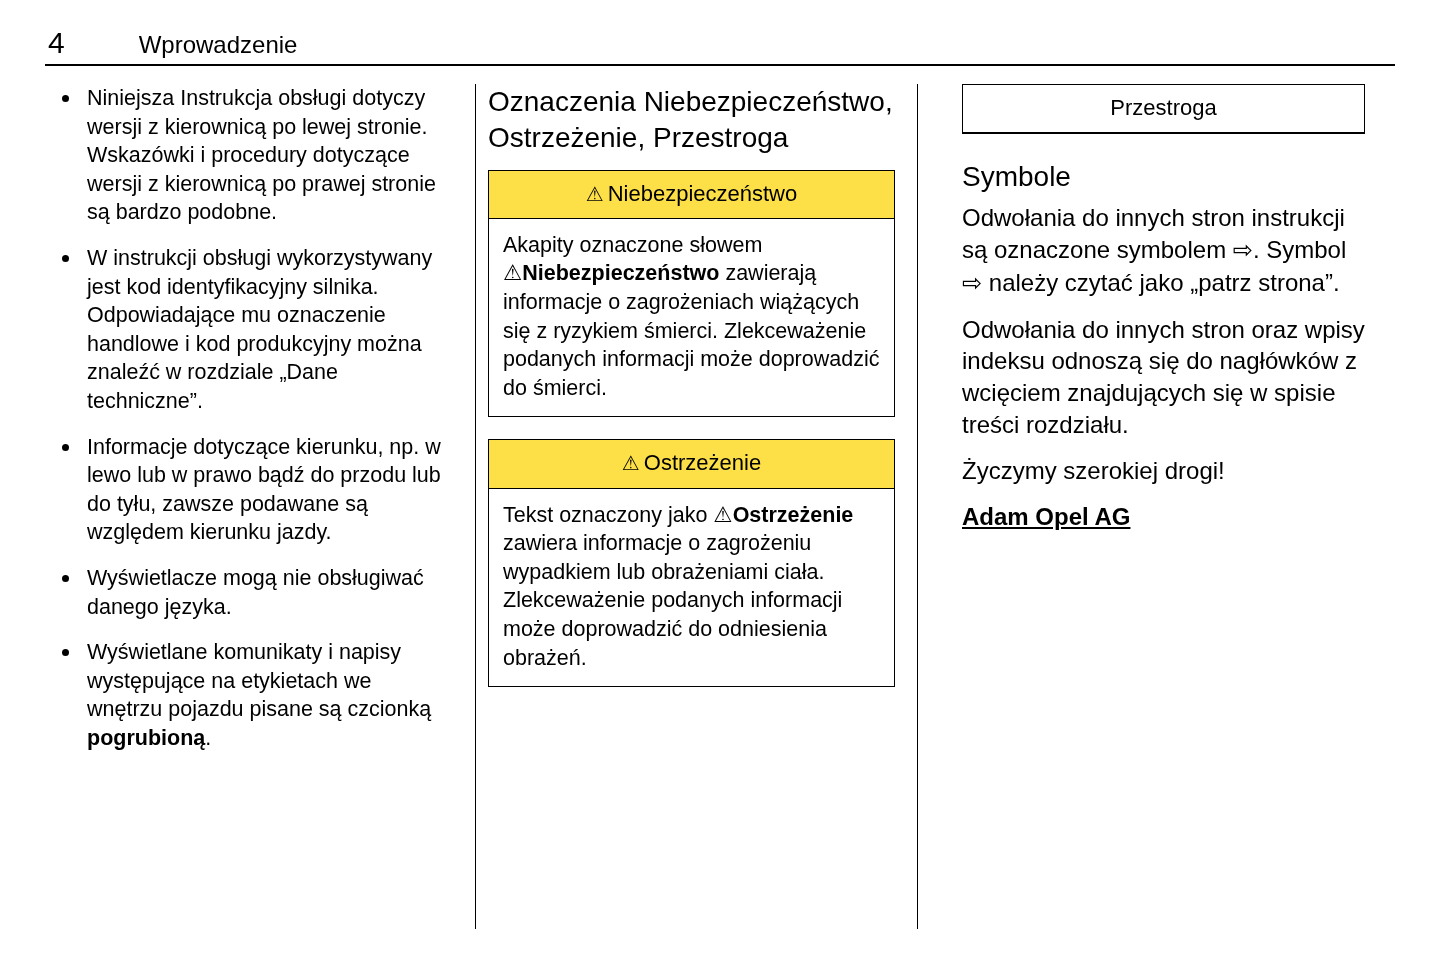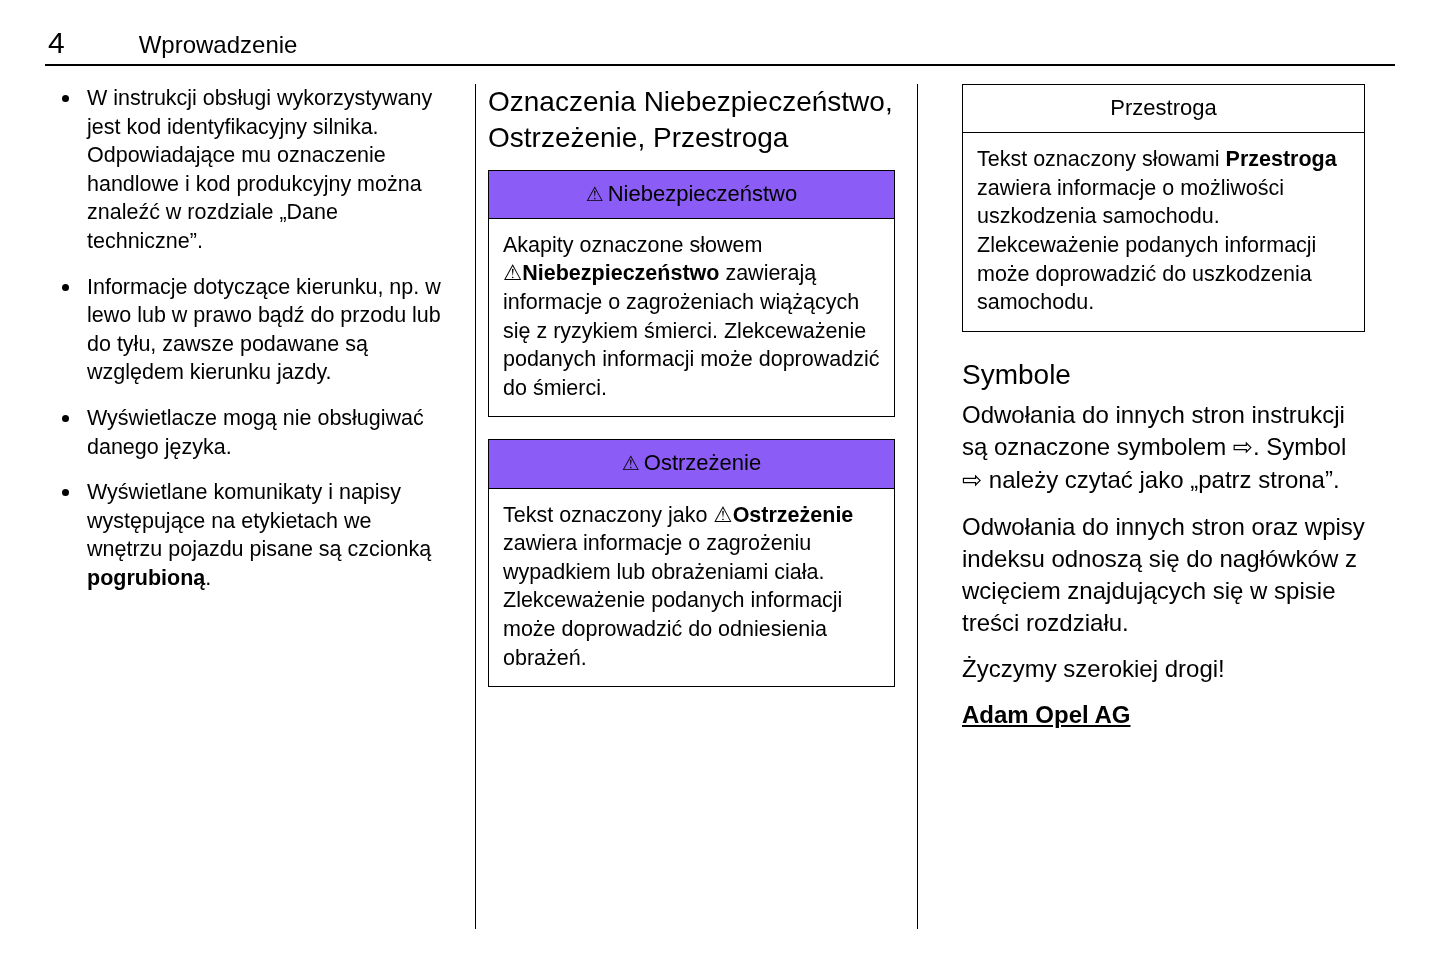--- a/index.html
+++ b/index.html
@@ -101,21 +101,21 @@
     margin: 26px 0 8px 0;
     font-weight: 400;
   }
   
   .notice {
     border: 1.5px solid #000;
     margin-bottom: 22px;
     background: #fff;
   }
   .notice-title {
-    background: #8b5cf6;
+    background: #fde047;
     border-bottom: 1.5px solid #000;
     text-align: center;
     font-size: 22px;
     padding: 11px 6px 12px;
     line-height: 1.1;
   }
   .notice-title .warn-glyph {
     font-size: 20px;
     margin-right: 4px;
   }
@@ -142,20 +142,21 @@
 
   <div class="page-header">
     <span class="page-number">4</span>
     <span class="page-title">Wprowadzenie</span>
   </div>
 
   <div class="columns">
 
     <div class="col col-1">
       <ul class="bullets">
+        <li>Niniejsza Instrukcja obsługi dotyczy wersji z kierownicą po lewej stronie. Wskazówki i procedury dotyczące wersji z kierownicą po prawej stronie są bardzo podobne.</li>
         <li>W instrukcji obsługi wykorzystywany jest kod identyfikacyjny silnika. Odpowiadające mu oznaczenie handlowe i kod produkcyjny można znaleźć w rozdziale „Dane techniczne”.</li>
         <li>Informacje dotyczące kierunku, np. w lewo lub w prawo bądź do przodu lub do tyłu, zawsze podawane są względem kierunku jazdy.</li>
         <li>Wyświetlacze mogą nie obsługiwać danego języka.</li>
         <li>
           <span>Wyświetlane komunikaty i napisy występujące na etykietach we wnętrzu pojazdu pisane są czcionką <b>pogrubioną</b>.</span>
         </li>
       </ul>
     </div>
 
     <div class="col col-2">
@@ -181,25 +182,20 @@
           <span class="sym">⚠</span><b>Ostrzeżenie</b>
           <span>zawiera informacje o zagrożeniu wypadkiem lub obrażeniami ciała. Zlekceważenie podanych informacji może doprowadzić do odniesienia obrażeń.</span>
         </div>
       </div>
     </div>
 
     <div class="col col-3">
 
       <div class="notice">
         <div class="notice-title plain-title">Przestroga</div>
-        <div class="notice-body">
-          <span>Tekst oznaczony słowami</span>
-          <b>Przestroga</b>
-          <span>zawiera informacje o możliwości uszkodzenia samochodu. Zlekceważenie podanych informacji może doprowadzić do uszkodzenia samochodu.</span>
-        </div>
       </div>
 
       <h2 class="sub-heading">Symbole</h2>
 
       <p class="para">
         <span>Odwołania do innych stron instrukcji są oznaczone symbolem</span>
         <span class="sym">⇨</span><span>. Symbol</span>
         <span class="sym">⇨</span>
         <span>należy czytać jako „patrz strona”.</span>
       </p>

